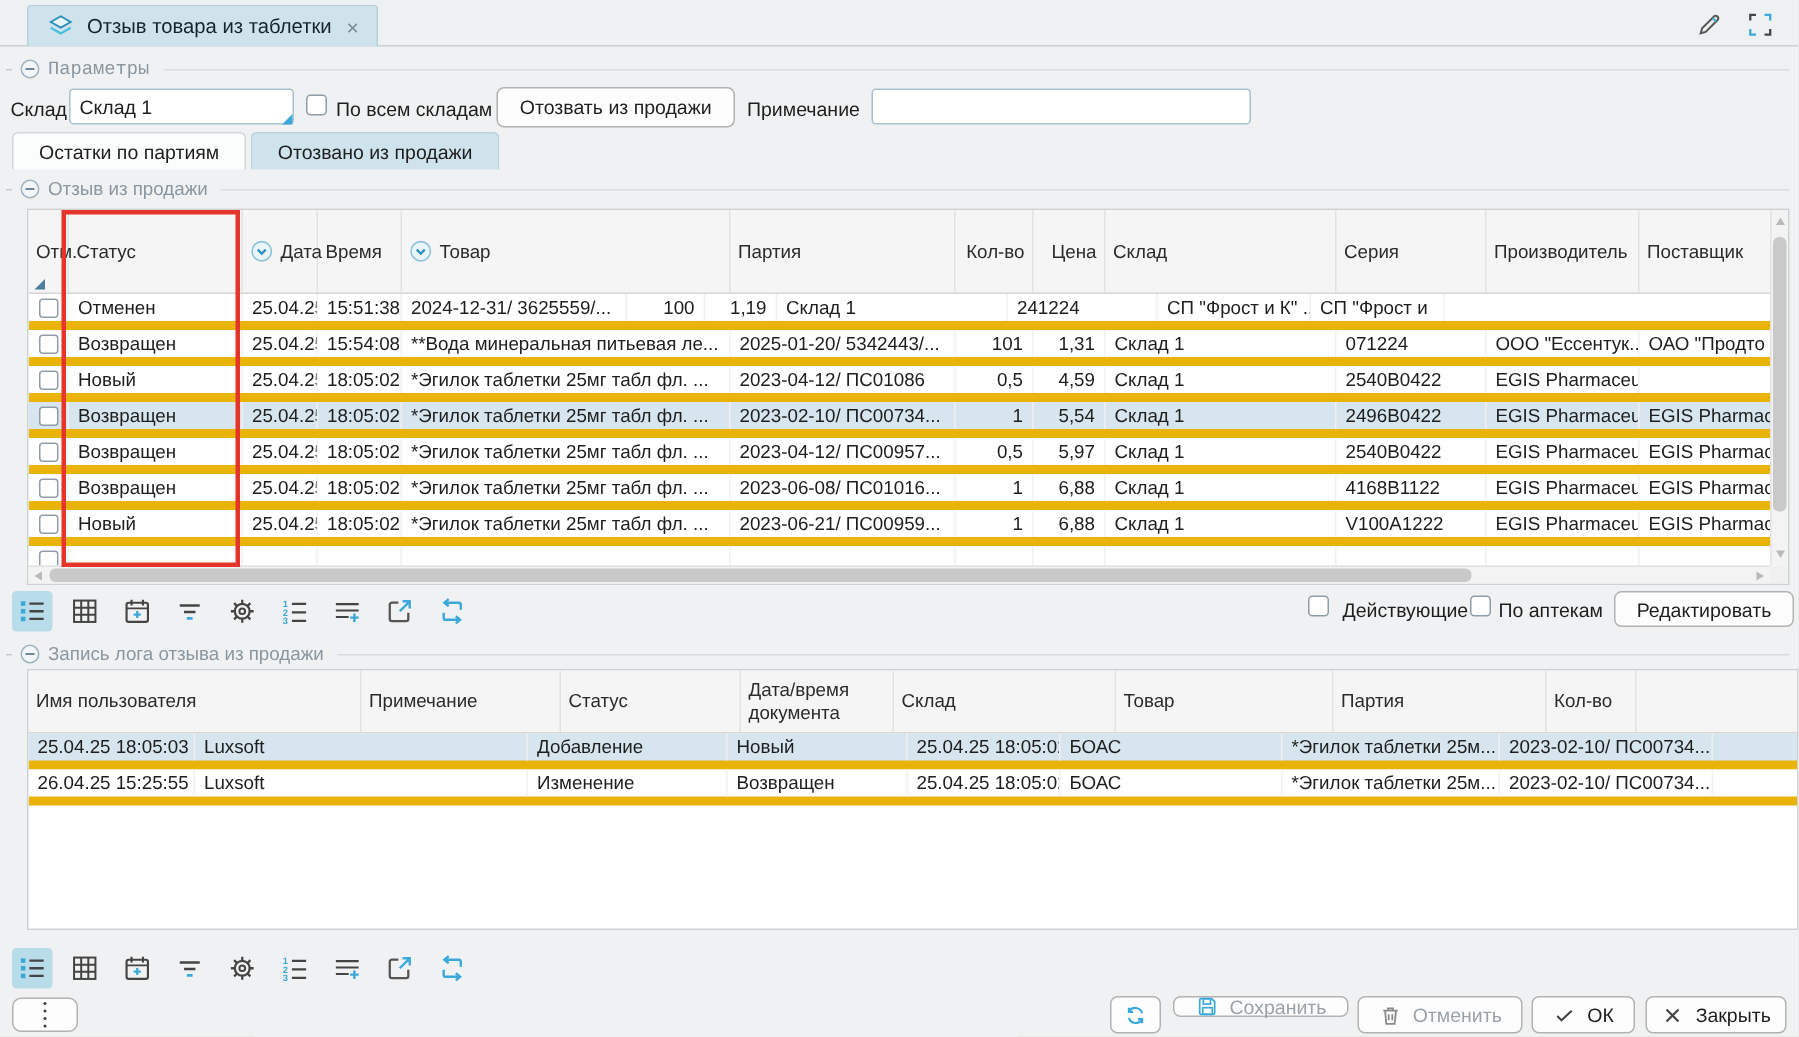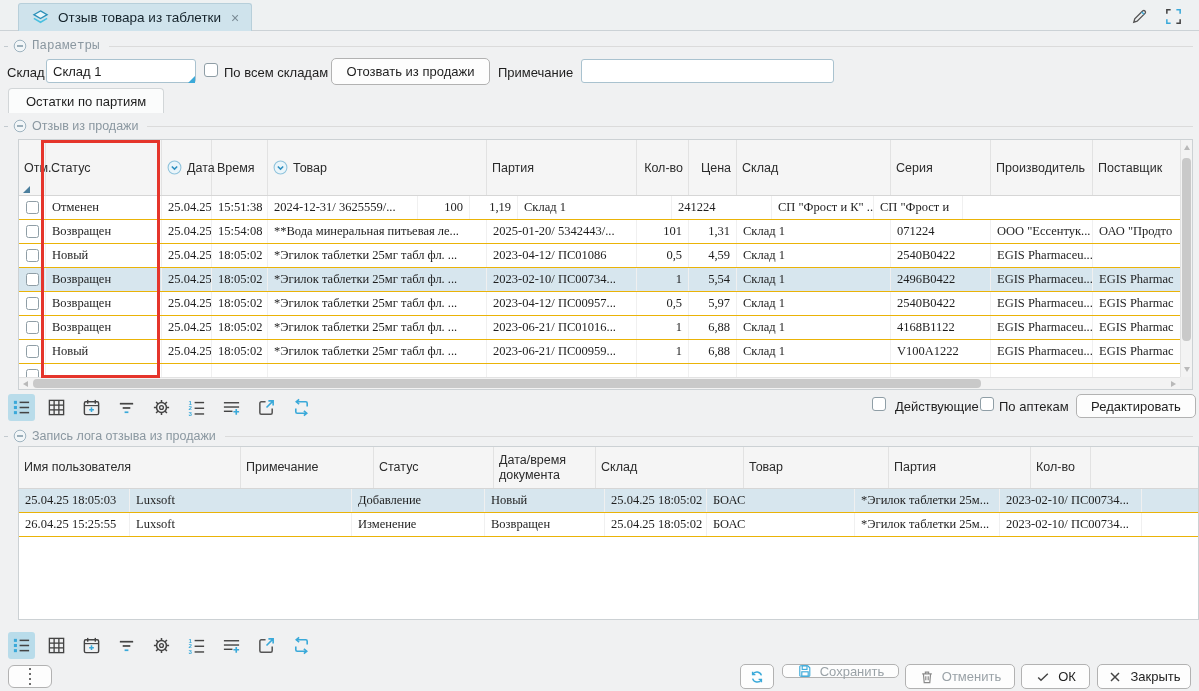--- a/index.html
+++ b/index.html
@@ -51,21 +51,21 @@
   .g-scrollwrap { position:absolute; left:0; top:0; right:12px; bottom:12px; overflow:hidden; }
   #grid2 .g-scrollwrap { right:0; bottom:0; }
   .g-head { display:flex; background:#f5f5f5; border-bottom:1px solid #d6d6d6; overflow:hidden; }
   #grid1 .g-head { height:56px; } #grid2 .g-head { height:42px; }
   .g-hcell { flex:none; display:flex; align-items:center; gap:5px; padding:0 5px;
              border-right:1px solid #e2e2e2; font-size:12.5px; color:#2b2b2b; position:relative; white-space:nowrap; }
   #grid2 .g-hcell { white-space:normal; line-height:1.15; }
   .g-hcell.right { justify-content:flex-end; }
   .g-body { overflow:hidden; }
   #grid1 .g-body { height:183px; } #grid2 .g-body { height:131px; }
-  .g-row { display:flex; height:24px; border-bottom:1px solid #eab308; background:#fff;font-family:Liberation Serif, serif; }
+  .g-row { display:flex; height:24px; border-bottom:6px solid #eab308; background:#fff; }
   .g-row.selected { background:var(--sel,#d7e6ee); }
   .g-cell { flex:none; display:flex; align-items:center; padding:0 6px; border-right:1px solid #f0f0f0;
             font-size:12.5px; white-space:nowrap; overflow:hidden; }
   .g-cell.right { justify-content:flex-end; }
   .g-cell.center { justify-content:center; padding:0; }
   .cb { width:13px; height:13px; background:#fff; border:1px solid #8f9ea6; border-radius:2.5px; flex:none; }
   .fdrop { width:15px; height:15px; flex:none; display:block; }
   .fdrop svg { width:15px; height:15px; }
   .sort-mark { position:absolute; left:4px; bottom:2px; width:0; height:0;
                border-left:7px solid transparent; border-bottom:7px solid #4c7f9e; }
@@ -147,20 +147,23 @@
   <div class="btn" style="left:331px;top:58px;width:159px;height:27px;">
     <span>Отозвать из продажи</span>
   </div>
   <span class="flabel" style="left:498px;top:65px;">Примечание</span>
   <input class="tbox" style="left: 581px; top: 59px; width: 253px; height: 24px;" value="">
 
   <div class="subtabs">
     <div class="subtab">
       <span>Остатки по партиям</span>
     </div>
+    <div class="subtab active">
+      <span>Отозвано из продажи</span>
+    </div>
   </div>
 
   <div class="sec sec2">
     <span class="coll">
       <svg viewBox="0 0 14 14">
           <circle cx="7" cy="7" r="5.8" fill="#f2f6f8" stroke="#9fb4c0"></circle>
           <line x1="4" y1="7" x2="10" y2="7" stroke="#6d8898" stroke-width="1.3"></line>
         </svg>
     </span>
     <span>Отзыв из продажи</span>
@@ -297,21 +300,21 @@
             <div class="g-cell" style="width: 89px;">EGIS Pharmac</div>
           </div>
           <div class="g-row">
             <div class="g-cell center" style="width: 27px;">
               <span class="cb"></span>
             </div>
             <div class="g-cell" style="width: 116px;">Возвращен</div>
             <div class="g-cell" style="width: 50px;">25.04.25</div>
             <div class="g-cell" style="width: 56px;">18:05:02</div>
             <div class="g-cell" style="width: 219px;">*Эгилок таблетки 25мг табл фл. ...</div>
-            <div class="g-cell" style="width: 150px;">2023-06-21/ ПС01016...</div>
+            <div class="g-cell" style="width: 150px;">2023-06-08/ ПС01016...</div>
             <div class="g-cell right" style="width: 52px;">1</div>
             <div class="g-cell right" style="width: 48px;">6,88</div>
             <div class="g-cell" style="width: 154px;">Склад 1</div>
             <div class="g-cell" style="width: 100px;">4168B1122</div>
             <div class="g-cell" style="width: 102px;">EGIS Pharmaceu...</div>
             <div class="g-cell" style="width: 89px;">EGIS Pharmac</div>
           </div>
           <div class="g-row">
             <div class="g-cell center" style="width: 27px;">
               <span class="cb"></span>

